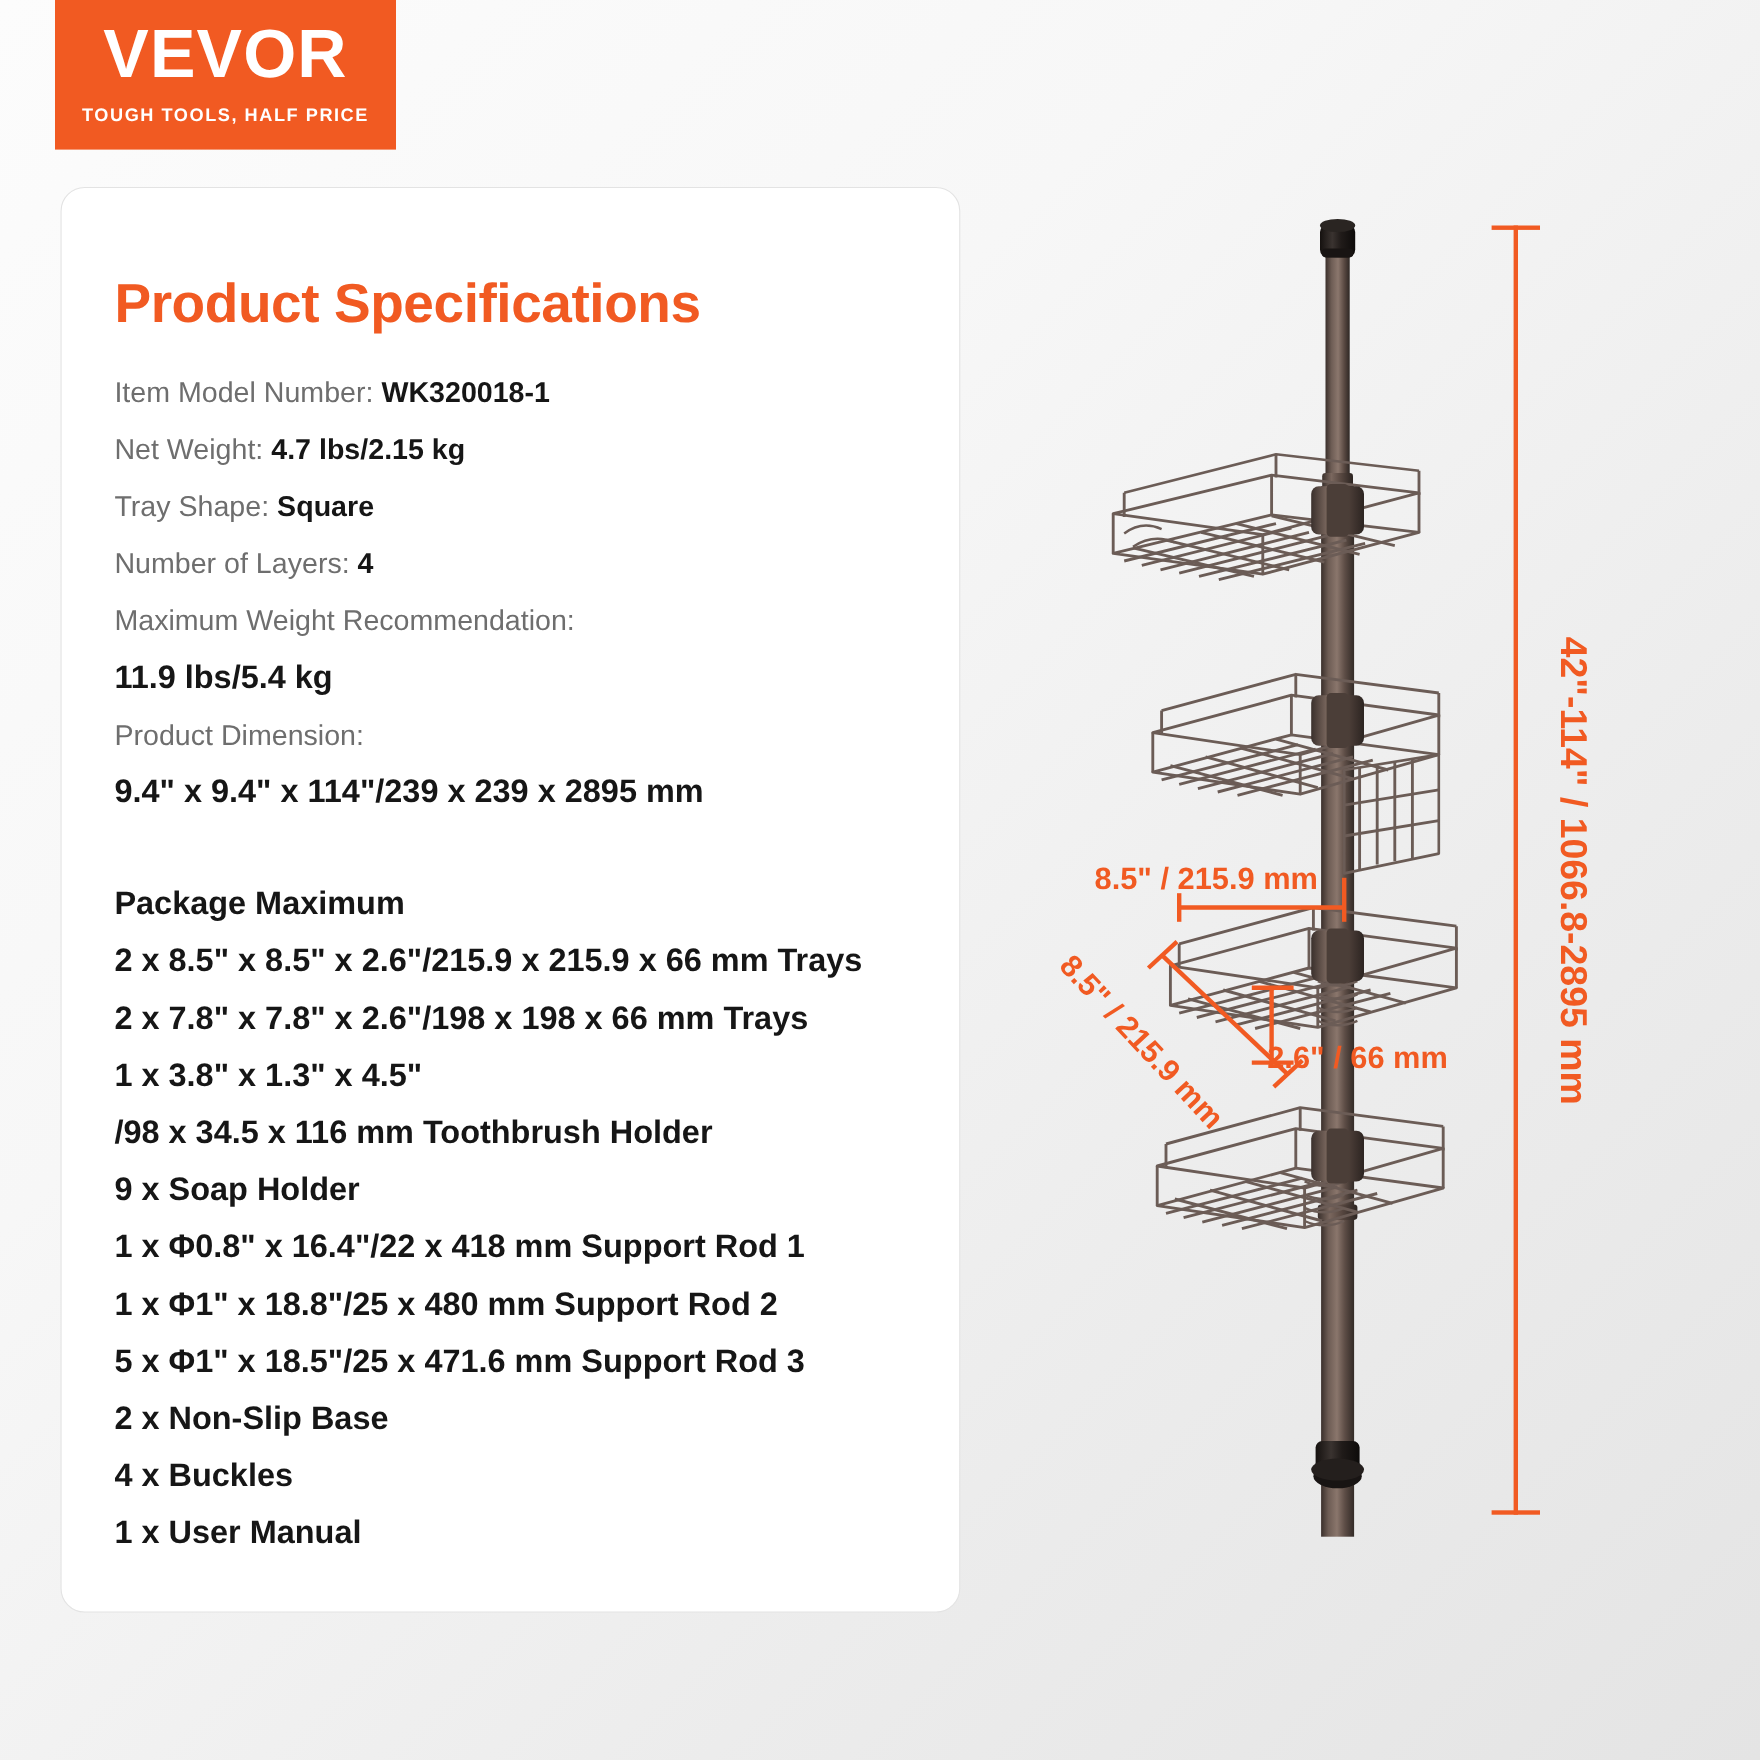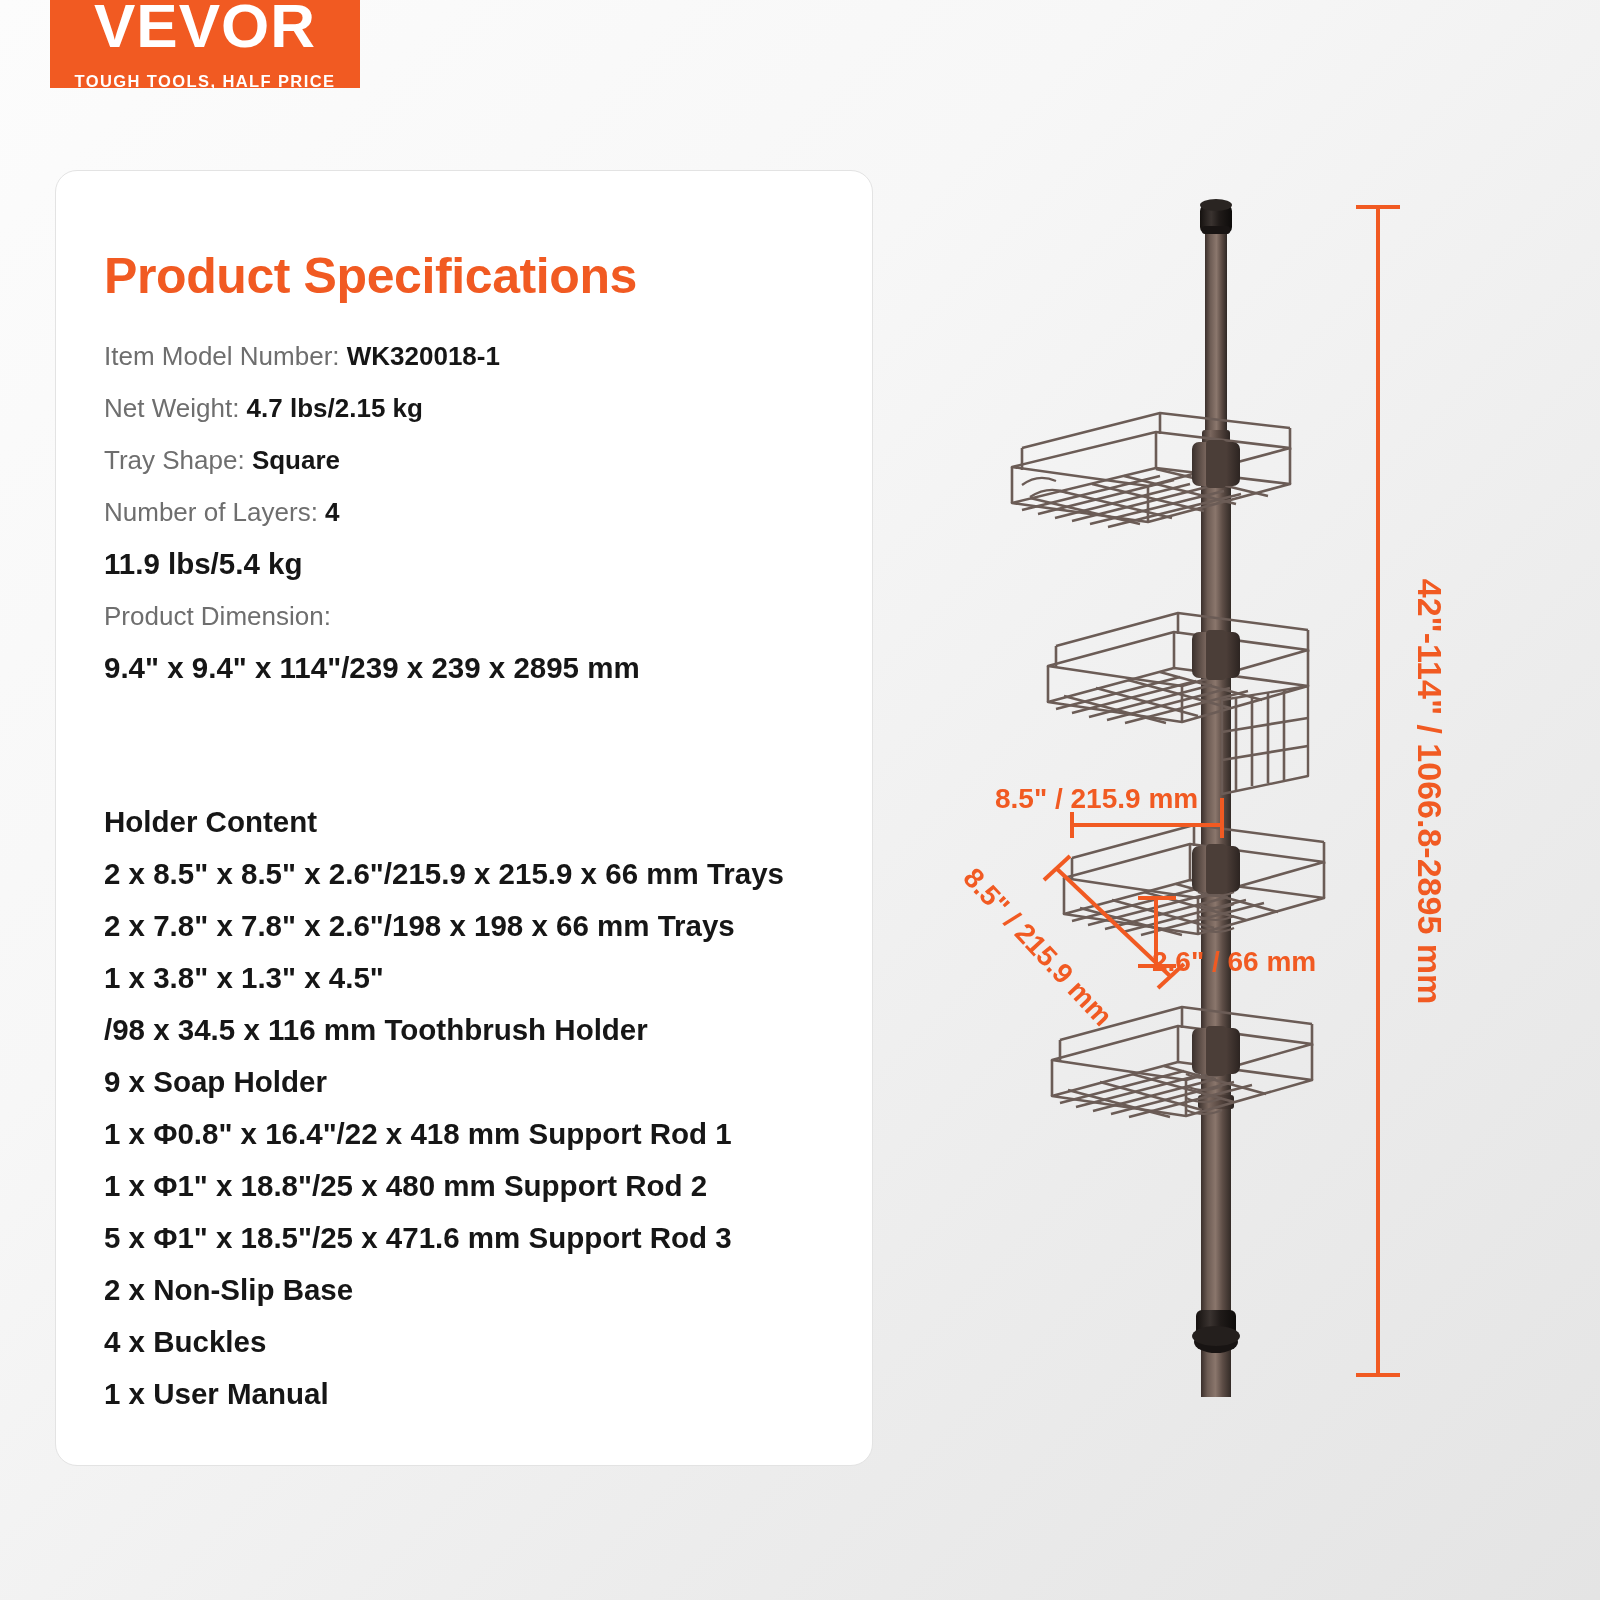--- a/index.html
+++ b/index.html
@@ -4,21 +4,21 @@
 <style>
   html,body{margin:0;padding:0;}
   body{
     width:1600px;height:1600px;
     background:linear-gradient(135deg,#fcfcfc 0%,#f7f7f7 35%,#ececec 70%,#e4e4e4 100%);
     font-family:"Liberation Sans","DejaVu Sans",sans-serif;
     position:relative;overflow:hidden;
   }
   
   #logo{
-    position:absolute;left:50px;top:0;width:310px;height:88px;
+    position:absolute;left:50px;top:0;width:310px;height:136px;
     background:#F15A22;display:flex;flex-direction:column;
     align-items:center;justify-content:center;
   }
   #logo .wordmark{
     color:#fff;font-size:62px;font-weight:bold;letter-spacing:1px;
     line-height:0.95;font-family:"Liberation Sans","DejaVu Sans",sans-serif;
   }
   #logo .tagline{
     color:#fff;font-size:16.5px;font-weight:bold;letter-spacing:1.4px;
     margin-top:17px;
@@ -97,27 +97,28 @@
 
 <div id="spec-card">
 
   <div id="spec-title">Product Specifications</div>
 
   <div class="spec-list">
     <div class="spec-row"><span>Item Model Number: </span><b>WK320018-1</b></div>
     <div class="spec-row"><span>Net Weight: </span><b>4.7 lbs/2.15 kg</b></div>
     <div class="spec-row"><span>Tray Shape: </span><b>Square</b></div>
     <div class="spec-row"><span>Number of Layers: </span><b>4</b></div>
+    <div class="spec-row"><span>Maximum Weight Recommendation:</span></div>
     <div class="spec-strong">11.9 lbs/5.4 kg</div>
     <div class="spec-row">Product Dimension:</div>
     <div class="spec-strong">9.4" x 9.4" x 114"/239 x 239 x 2895 mm</div>
   </div>
 
   <div class="pkg-block">
-    <div class="pkg-head">Holder Content</div>
+    <div class="pkg-head">Package Maximum</div>
     <div class="pkg-row">2 x 8.5" x 8.5" x 2.6"/215.9 x 215.9 x 66 mm Trays</div>
     <div class="pkg-row">2 x 7.8" x 7.8" x 2.6"/198 x 198 x 66 mm Trays</div>
     <div class="pkg-row">1 x 3.8" x 1.3" x 4.5"</div>
     <div class="pkg-row">/98 x 34.5 x 116 mm Toothbrush Holder</div>
     <div class="pkg-row">9 x Soap Holder</div>
     <div class="pkg-row">1 x Φ0.8" x 16.4"/22 x 418 mm Support Rod 1</div>
     <div class="pkg-row">1 x Φ1" x 18.8"/25 x 480 mm Support Rod 2</div>
     <div class="pkg-row">5 x Φ1" x 18.5"/25 x 471.6 mm Support Rod 3</div>
     <div class="pkg-row">2 x Non-Slip Base</div>
     <div class="pkg-row">4 x Buckles</div>

